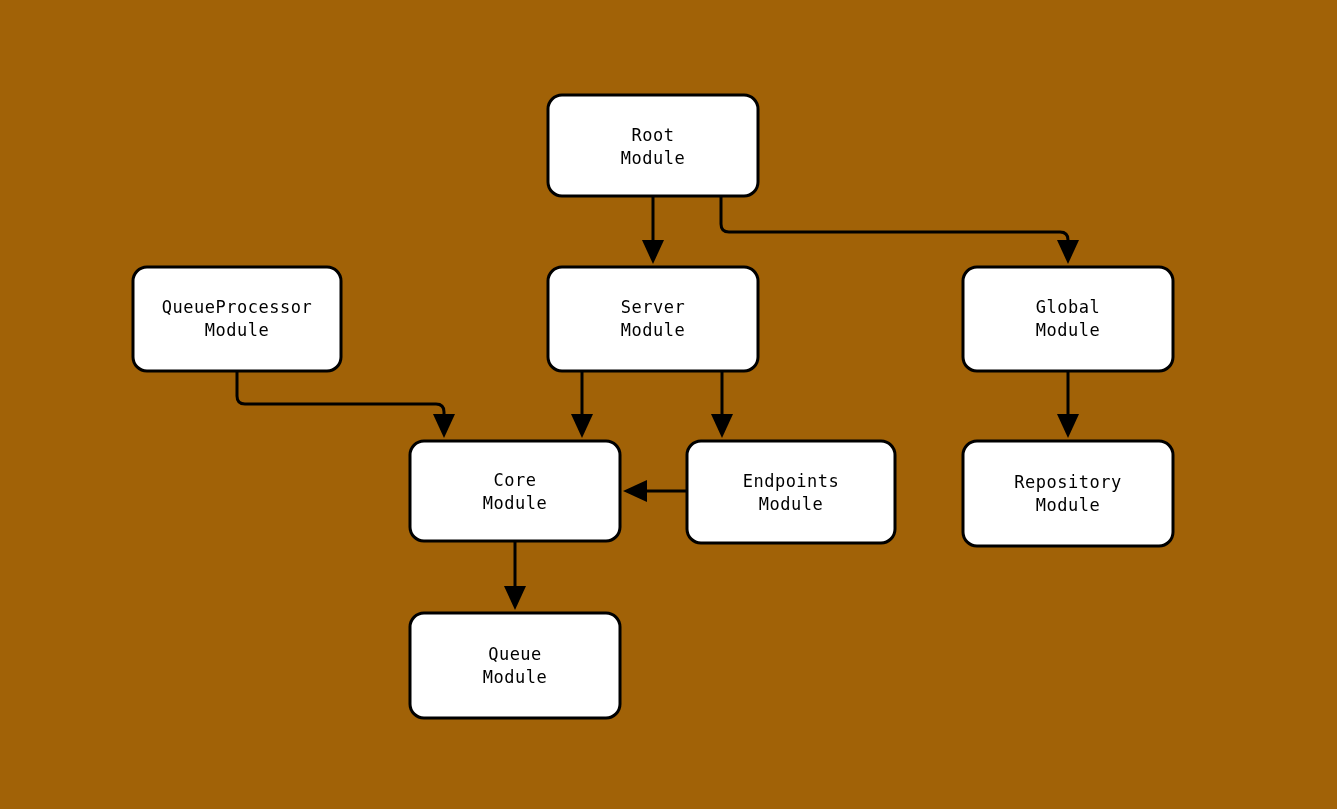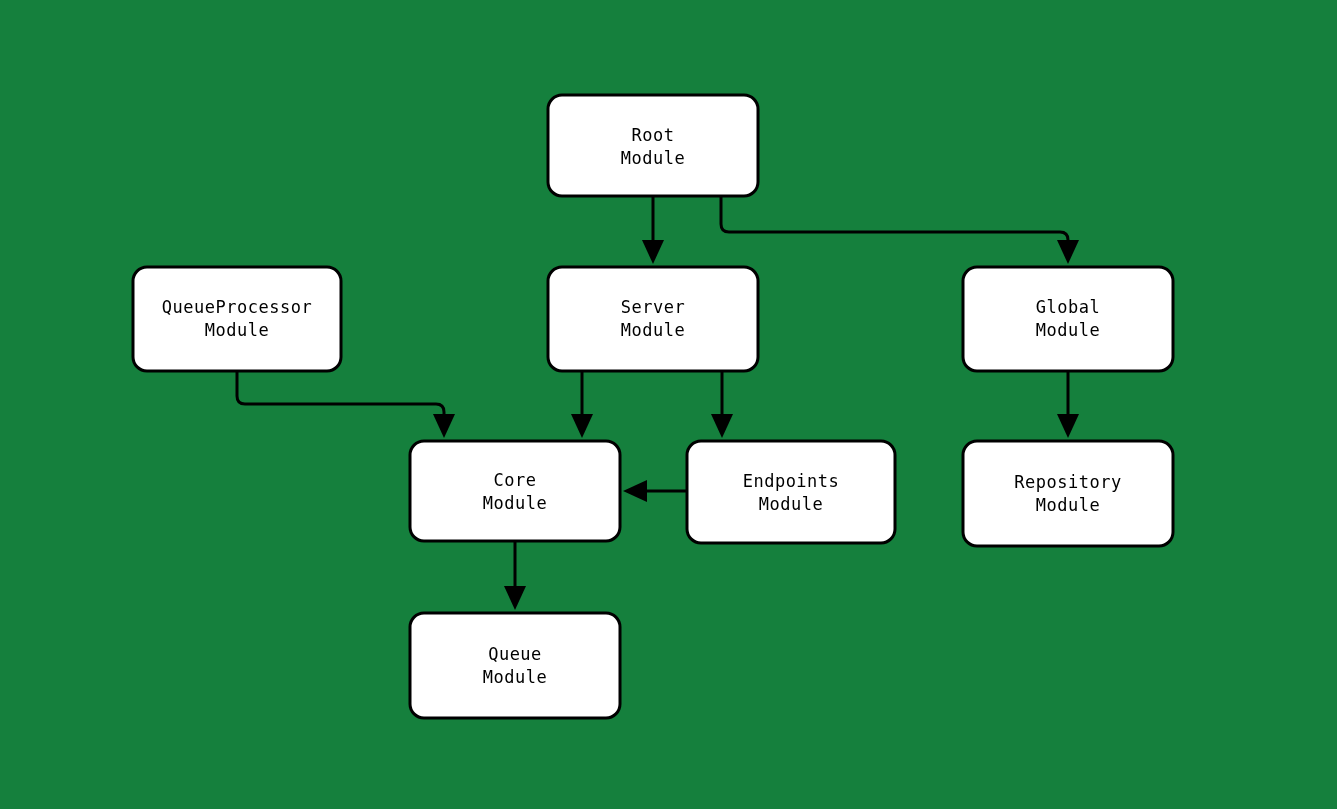--- a/index.html
+++ b/index.html
@@ -10,21 +10,21 @@
   body {
     width: 1337px;
     height: 809px;
     overflow: hidden;
     font-family: "DejaVu Sans Mono", monospace;
   }
   #diagram-root {
     position: relative;
     width: 1337px;
     height: 809px;
-    background: #15803d;
+    background: #a16207;
   }
   svg.diagram-canvas {
     display: block;
     width: 1337px;
     height: 809px;
   }
   .node-shape {
     fill: #ffffff;
     stroke: #000000;
     stroke-width: 3;

